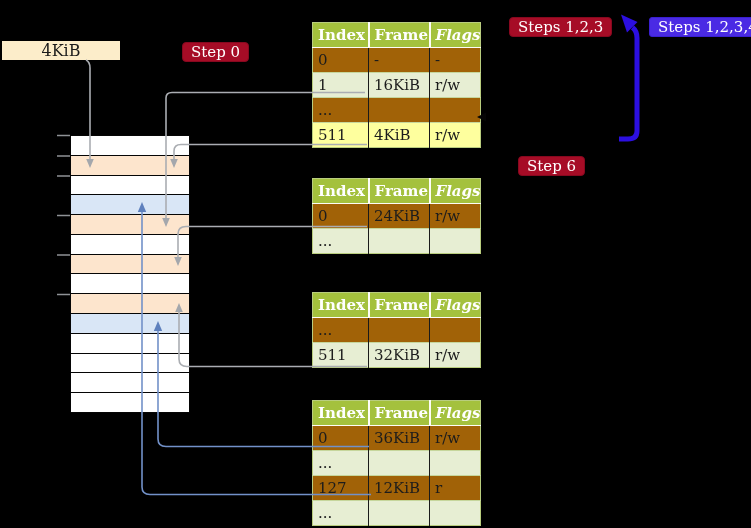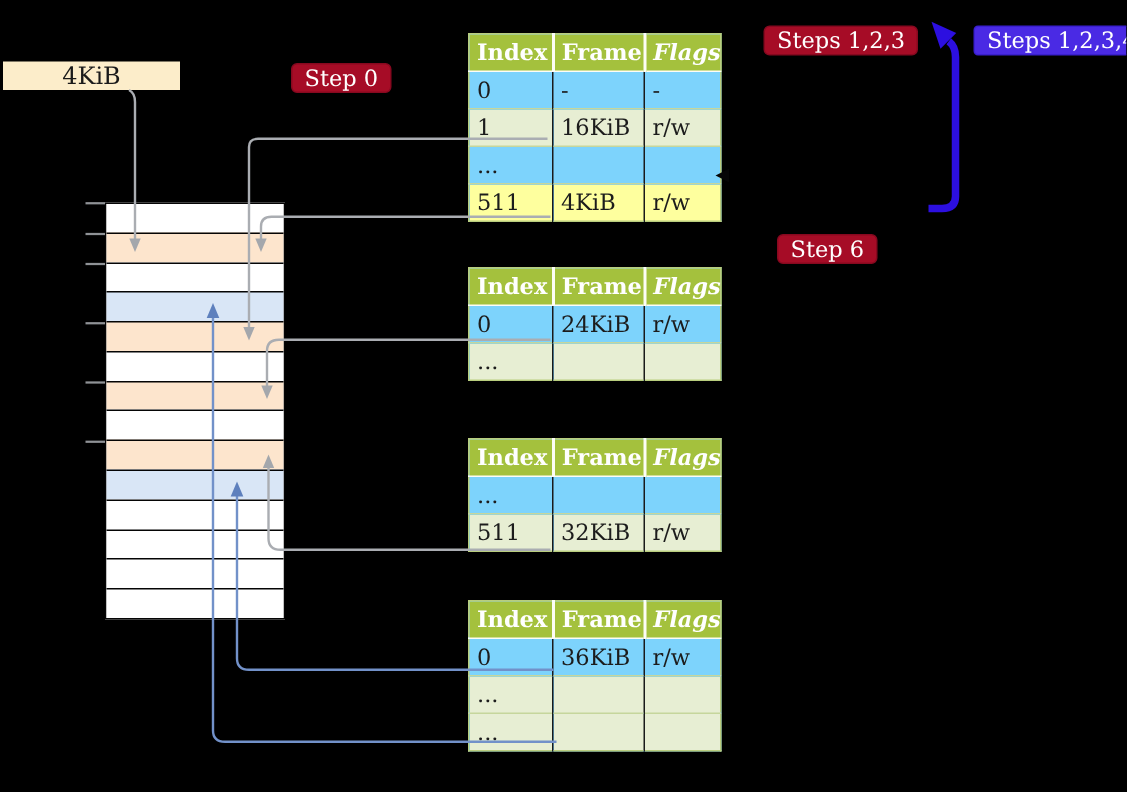--- a/index.html
+++ b/index.html
@@ -7,21 +7,21 @@
     position:relative;width:751px;height:528px;background:#000;overflow:hidden;
     font-family:"DejaVu Serif","Liberation Serif",serif;
   }
   
   .badge{
     position:absolute;font-size:15px;line-height:16px;padding:1px 8px;
     color:#fff;border-radius:4px;white-space:nowrap;
   }
   .badge.crimson{background:var(--crimson,#a60c26);border:1px solid #87081f;}
   .badge.blueviolet{background:var(--blueLabel,#4a2ae4);border:1px solid #3a1fd0;border-radius:3px;}
-  #lbl-step0{left:194px;top:42px;}
+  #lbl-step0{left:182px;top:42px;}
   #lbl-steps123{left:509px;top:17px;text-align:right;}
   #lbl-steps1234{left:649px;top:17px;}
   #lbl-step4{left:518px;top:156px;}
   #box-4kib{
     position:absolute;left:2px;top:41px;width:118px;height:19px;
     background:var(--wheat,#fcedca);color:#1a1a1a;font-size:16px;line-height:19px;
     text-align:center;
   }
   
   #memstrip{
@@ -29,21 +29,21 @@
     border:1px solid #050505;box-sizing:border-box;display:flex;flex-direction:column;
     background:#fff;
   }
   .mrow{flex:1;}
   .mrow + .mrow{border-top:1px solid #050505;}
   .mrow.free{background:#ffffff;}
   .mrow.page-table{background:var(--orangeRow,#fde5cd);}
   .mrow.mapped-page{background:var(--blueRow,#d9e6f6);}
   
   table.ptable{
-    position:absolute;left:312px;border-collapse:collapse;background:#7dd3fc;
+    position:absolute;left:312px;border-collapse:collapse;background:#a16207;
     table-layout:fixed;width:169px;
     font-family:"DejaVu Serif","Liberation Serif",serif;
     font-size:15px;color:#1c1c1c;border:1px solid #b9cd7e;
   }
   .ptable th{
     background:var(--headerGreen,#a4c13d);color:#fff;font-weight:bold;text-align:left;
     padding:1px 0 2px 5px;height:21px;font-size:15px;
     border-right:2px solid #fdfdf6;border-bottom:1px solid #fdfdf6;
   }
   .ptable th:last-child{border-right:none;font-style:italic;}
@@ -193,20 +193,25 @@
         <tbody>
           <tr class="">
             <td>0</td>
             <td>36KiB</td>
             <td>r/w</td>
           </tr>
           <tr class="green">
             <td>...</td>
             <td></td>
             <td></td>
+          </tr>
+          <tr class="">
+            <td>127</td>
+            <td>12KiB</td>
+            <td>r</td>
           </tr>
           <tr class="green">
             <td>...</td>
             <td></td>
             <td></td>
           </tr>
         </tbody>
       </table>
     </div>
 

